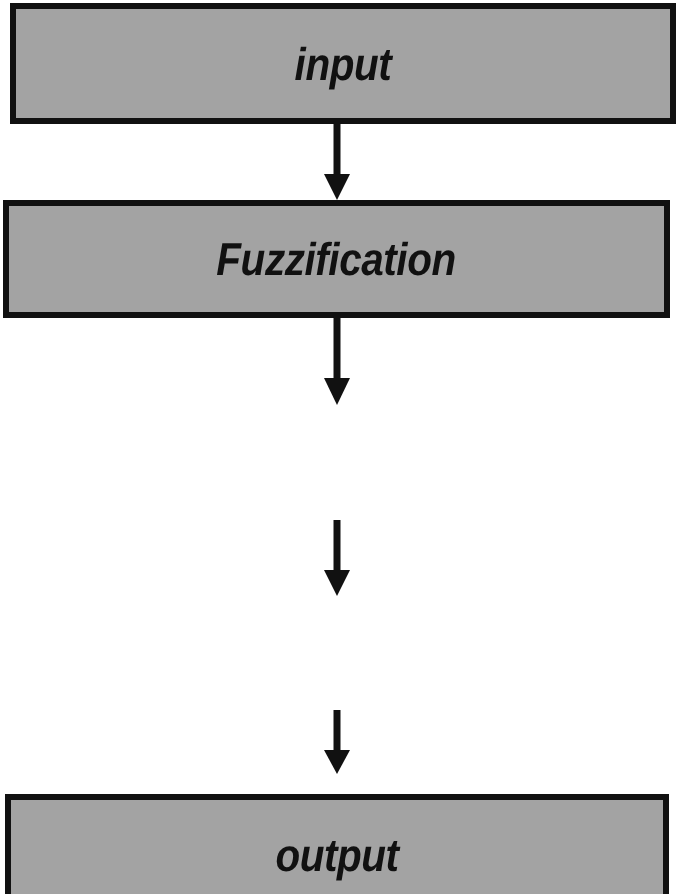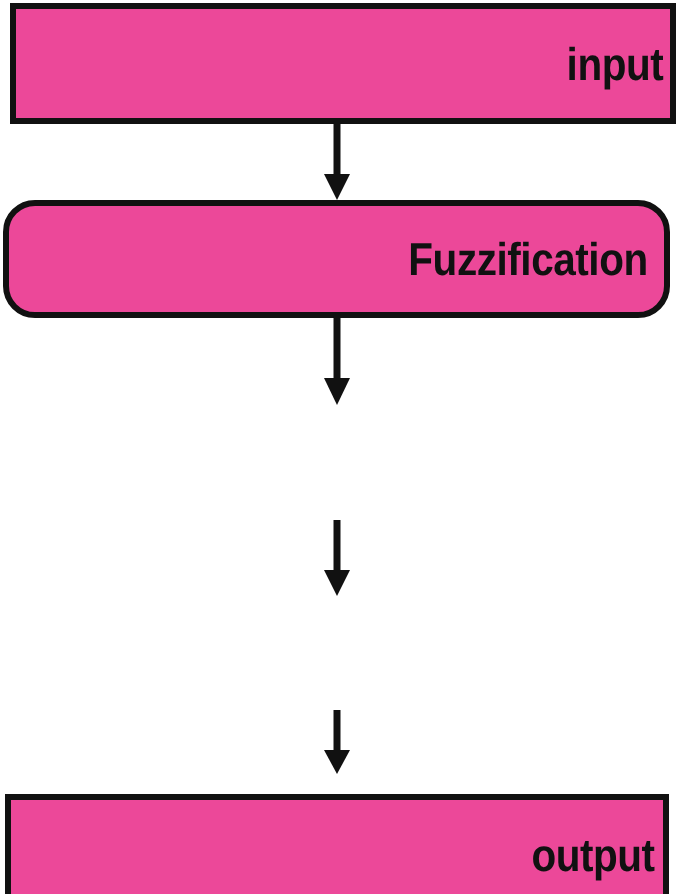--- a/index.html
+++ b/index.html
@@ -14,41 +14,42 @@
   #canvas {
     position: relative;
     width: 685px;
     height: 894px;
     background: #ffffff;
     overflow: hidden;
   }
   .node {
     position: absolute;
     box-sizing: border-box;
-    background: #ec4899;
+    background: #a3a3a3;
     border: 6px solid #111111;
     display: flex;
     align-items: center;
-    justify-content: flex-end;
+    justify-content: center;
+    font-style: italic;
   }
   .node-label {
     font-family: "Liberation Sans", "DejaVu Sans", sans-serif;
     font-weight: bold;
     font-size: 46px;
     line-height: 1;
     color: #111111;
     letter-spacing: -0.5px;
     transform: scaleX(0.88);
     transform-origin: center center;
     white-space: nowrap;
     text-rendering: geometricPrecision;
   }
   
   #node-input        { left: 10px;  top: 3px;   width: 666px; height: 121px; }
-  #node-fuzzification{ left: 3px;   top: 200px; width: 667px; height: 118px; border-radius: 32px; }
+  #node-fuzzification{ left: 3px;   top: 200px; width: 667px; height: 118px; }
   #node-rule         { left: 5px;   top: 405px; width: 667px; height: 117px; }
   #node-defuzz       { left: 3px;   top: 595px; width: 677px; height: 117px; }
   #node-output       { left: 5px;   top: 770px; width: 664px; height: 121px; margin-top: 24px; }
 
   .arrow {
     position: absolute;
     display: block;
   }
   #arrow-1 { left: 320px; top: 122px; }
   #arrow-2 { left: 320px; top: 316px; }

